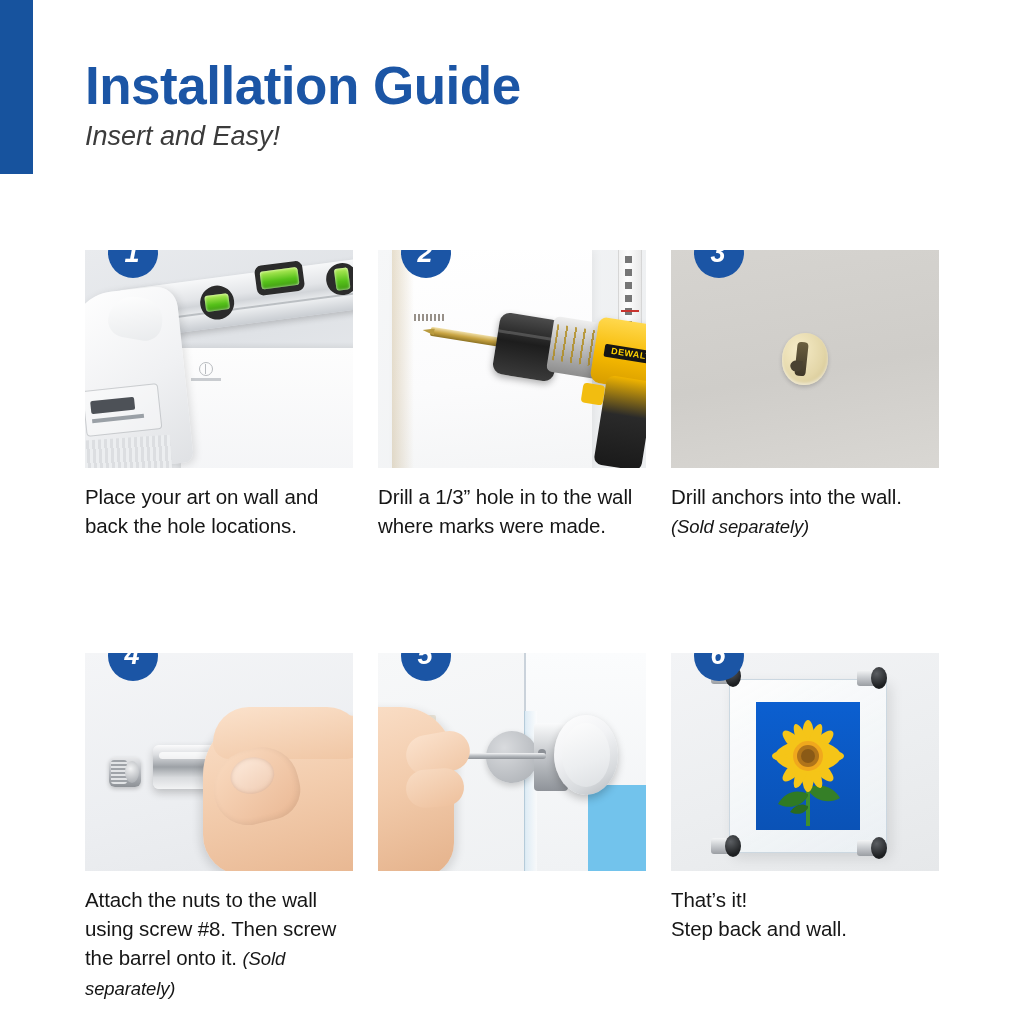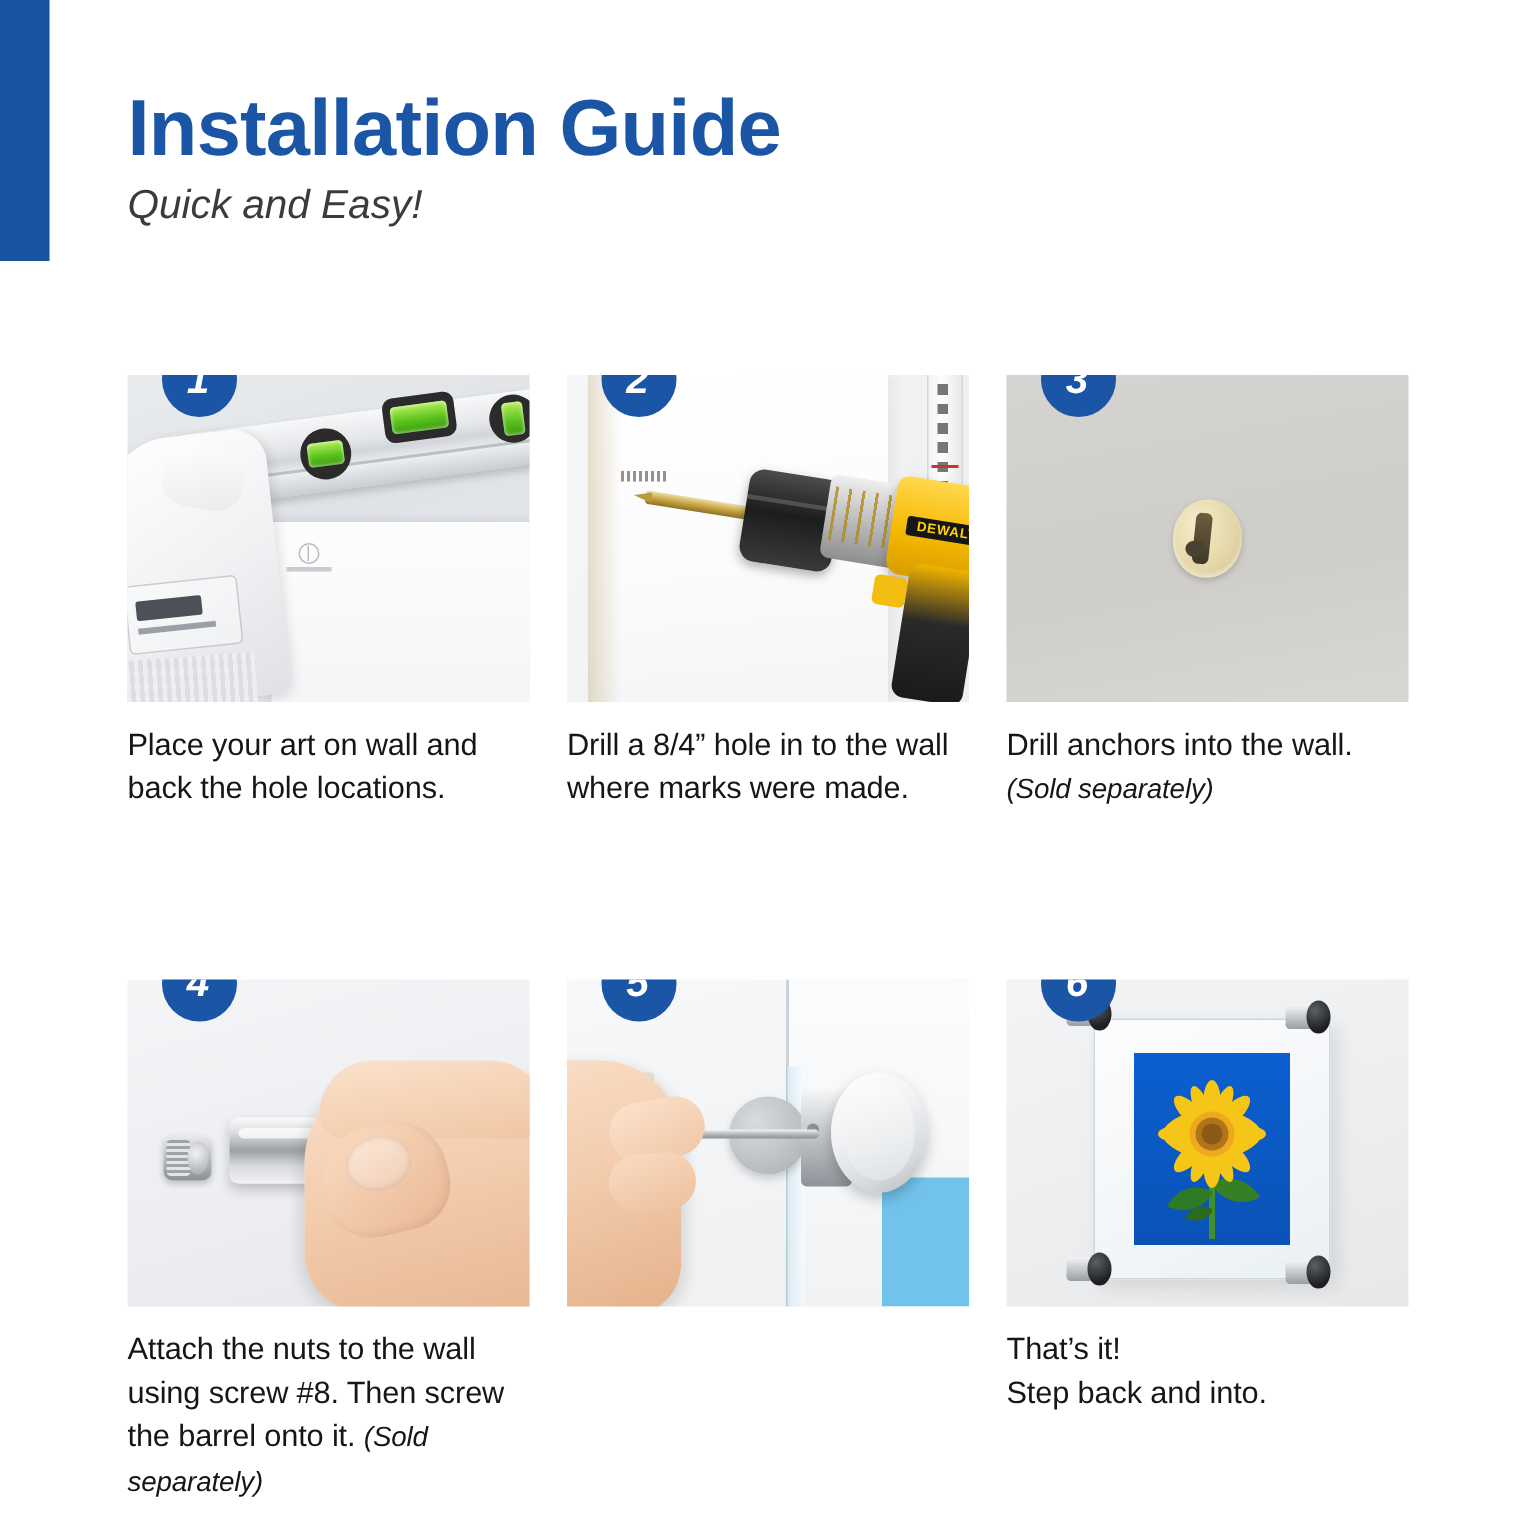--- a/index.html
+++ b/index.html
@@ -461,21 +461,21 @@
   .p6 .so-bl { left: 40px; top: 182px; }
   .p6 .so-br { left: 186px; top: 184px; }
 </style>
 </head>
 <body>
 
 <div class="accent-bar"></div>
 
 <div class="header">
   <h1 class="page-title">Installation Guide</h1>
-  <p class="page-subtitle">Quick and Easy!</p>
+  <p class="page-subtitle">Insert and Easy!</p>
 </div>
 
 <div class="steps-grid">
 
   <div class="step">
     <div class="photo p1">
       <div class="photo-inner">
         <div class="panel">
           <div class="cmark"></div>
           <div class="ctxt"></div>
@@ -527,21 +527,21 @@
         <div class="body">
           <div class="brand">DEWALT</div>
 
         </div>
         <div class="trigger"></div>
         <div class="grip"></div>
       </div>
       <div class="badge">2</div>
     </div>
     <div class="caption">
-      <span>Drill a 8/4” hole in to the wall where marks were made.</span>
+      <span>Drill a 1/3” hole in to the wall where marks were made.</span>
     </div>
   </div>
 
   <div class="step">
     <div class="photo p3">
       <div class="photo-inner">
         <div class="anchor">
           <div class="slot"></div>
         </div>
       </div>
@@ -654,17 +654,17 @@
           </div>
         <div class="standoff so-br">
             <div class="shaft"></div>
             <div class="tip"></div>
           </div>
       </div>
       <div class="badge">6</div>
     </div>
     <div class="caption">
       <span style="white-space:pre-line;">That’s it!
-Step back and into.</span>
+Step back and wall.</span>
     </div>
   </div>
 
 </div>
 
 </body></html>

